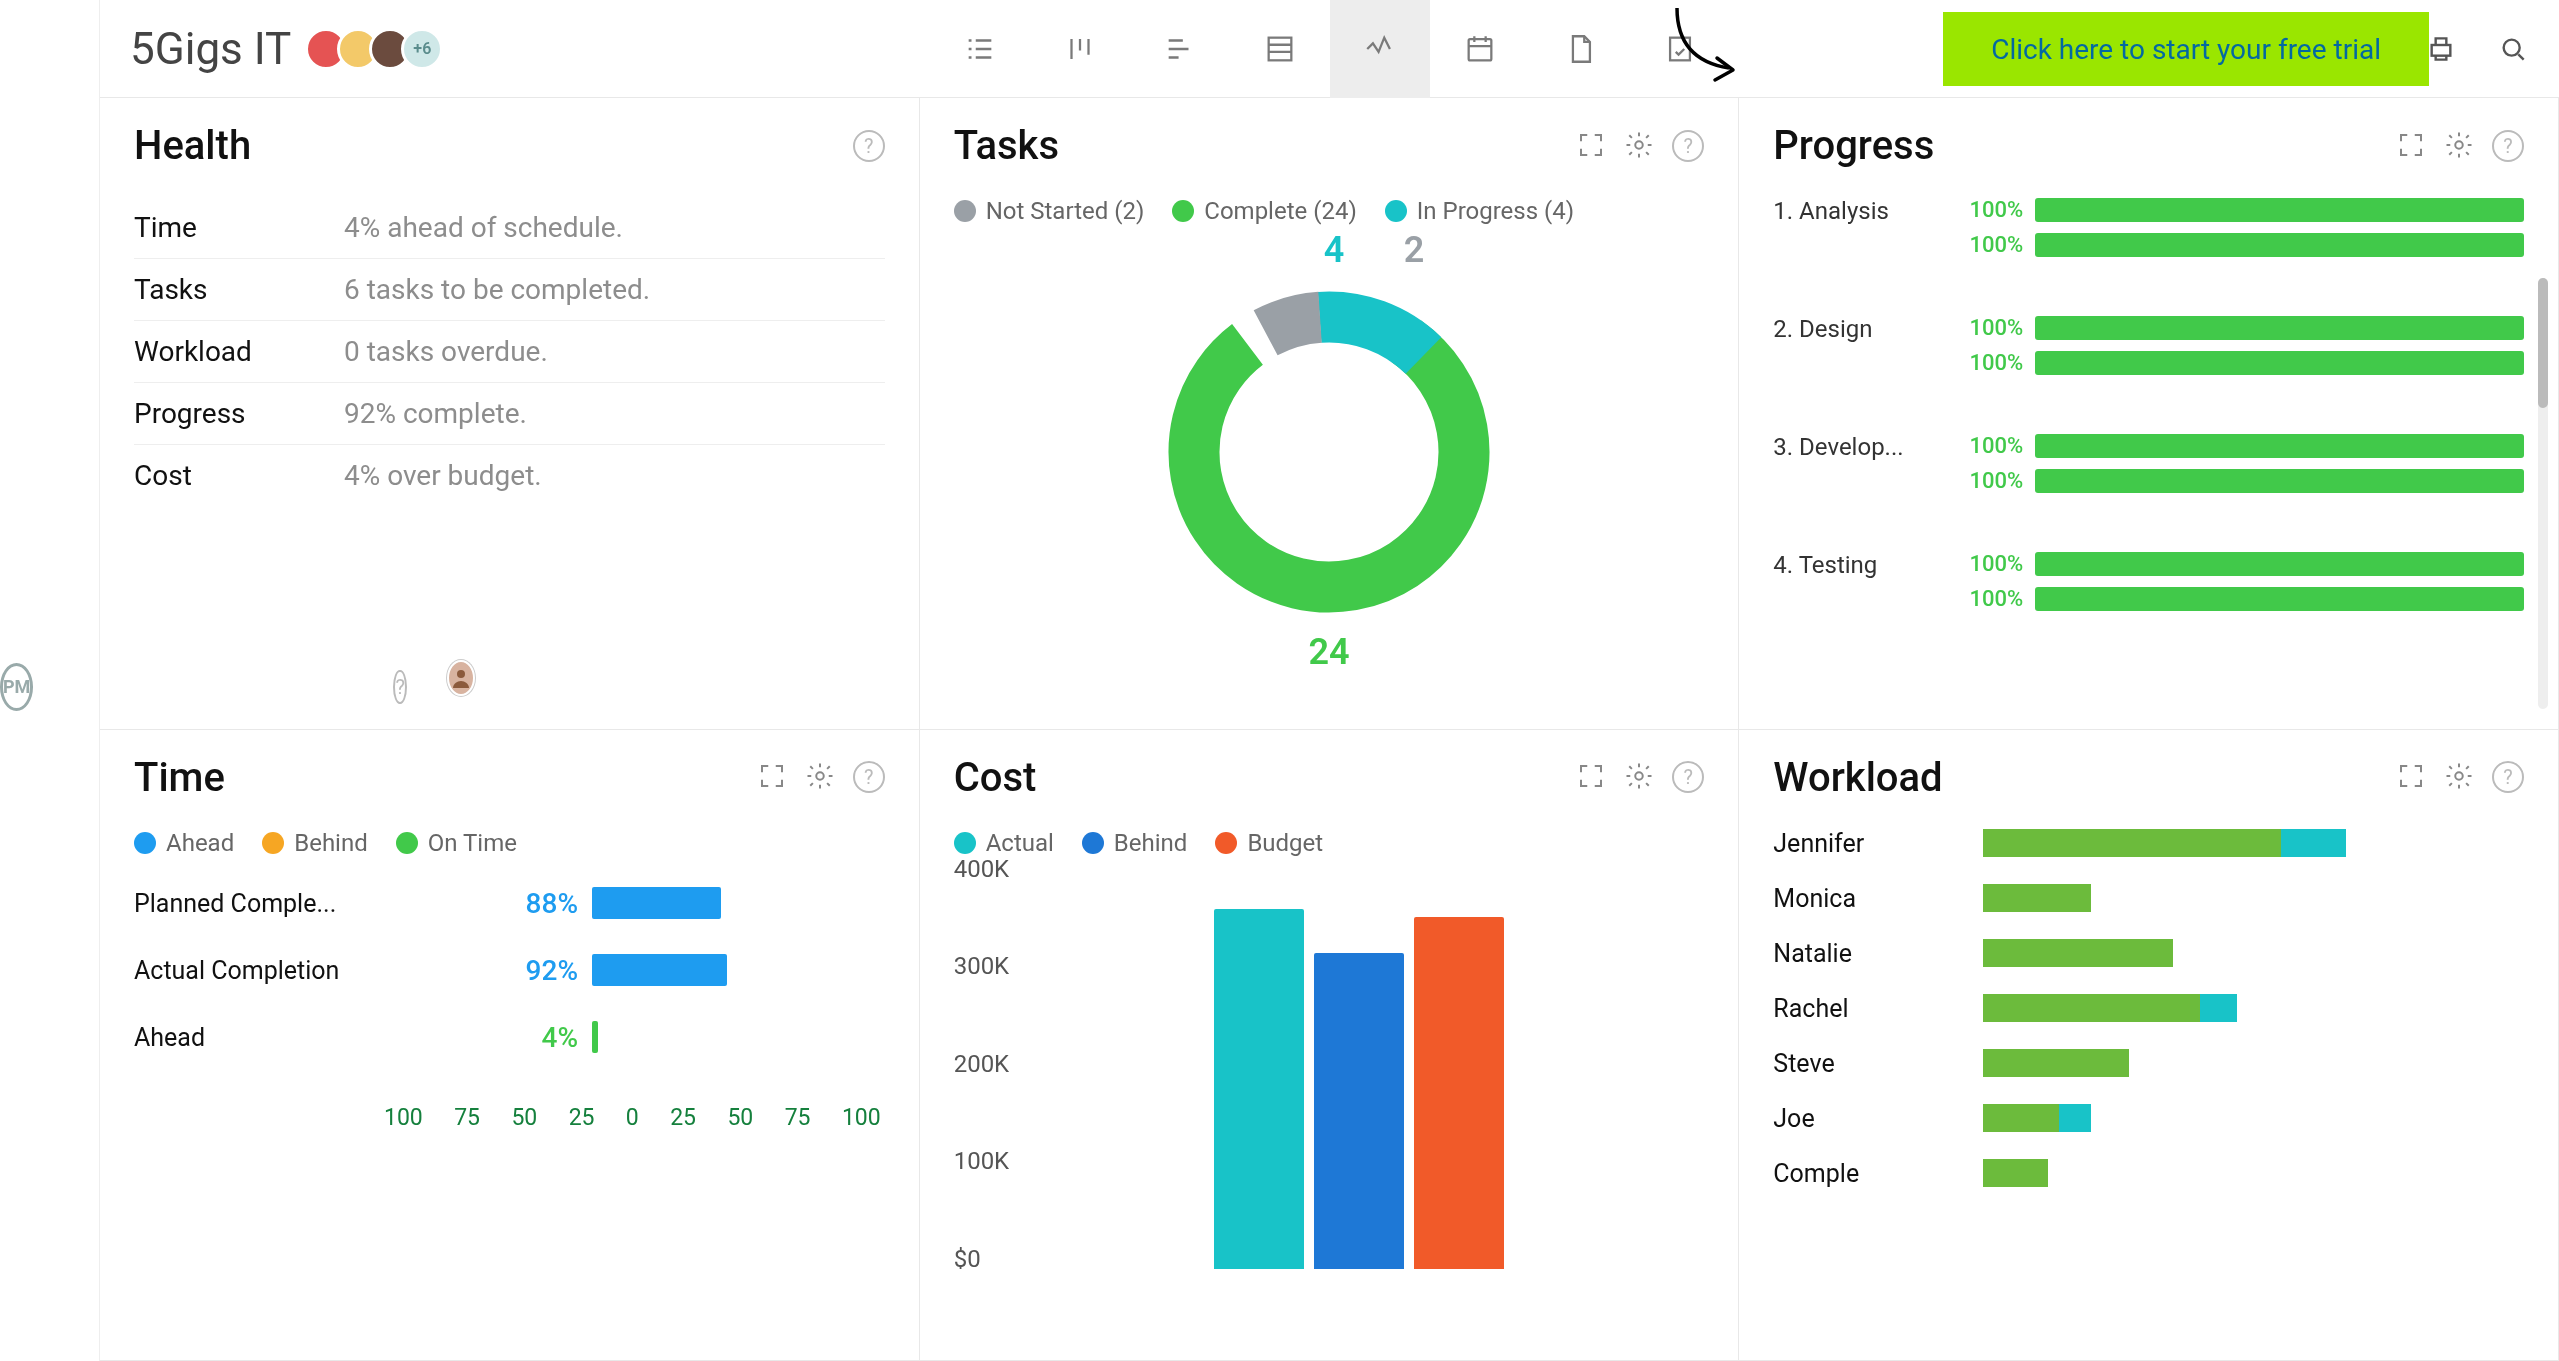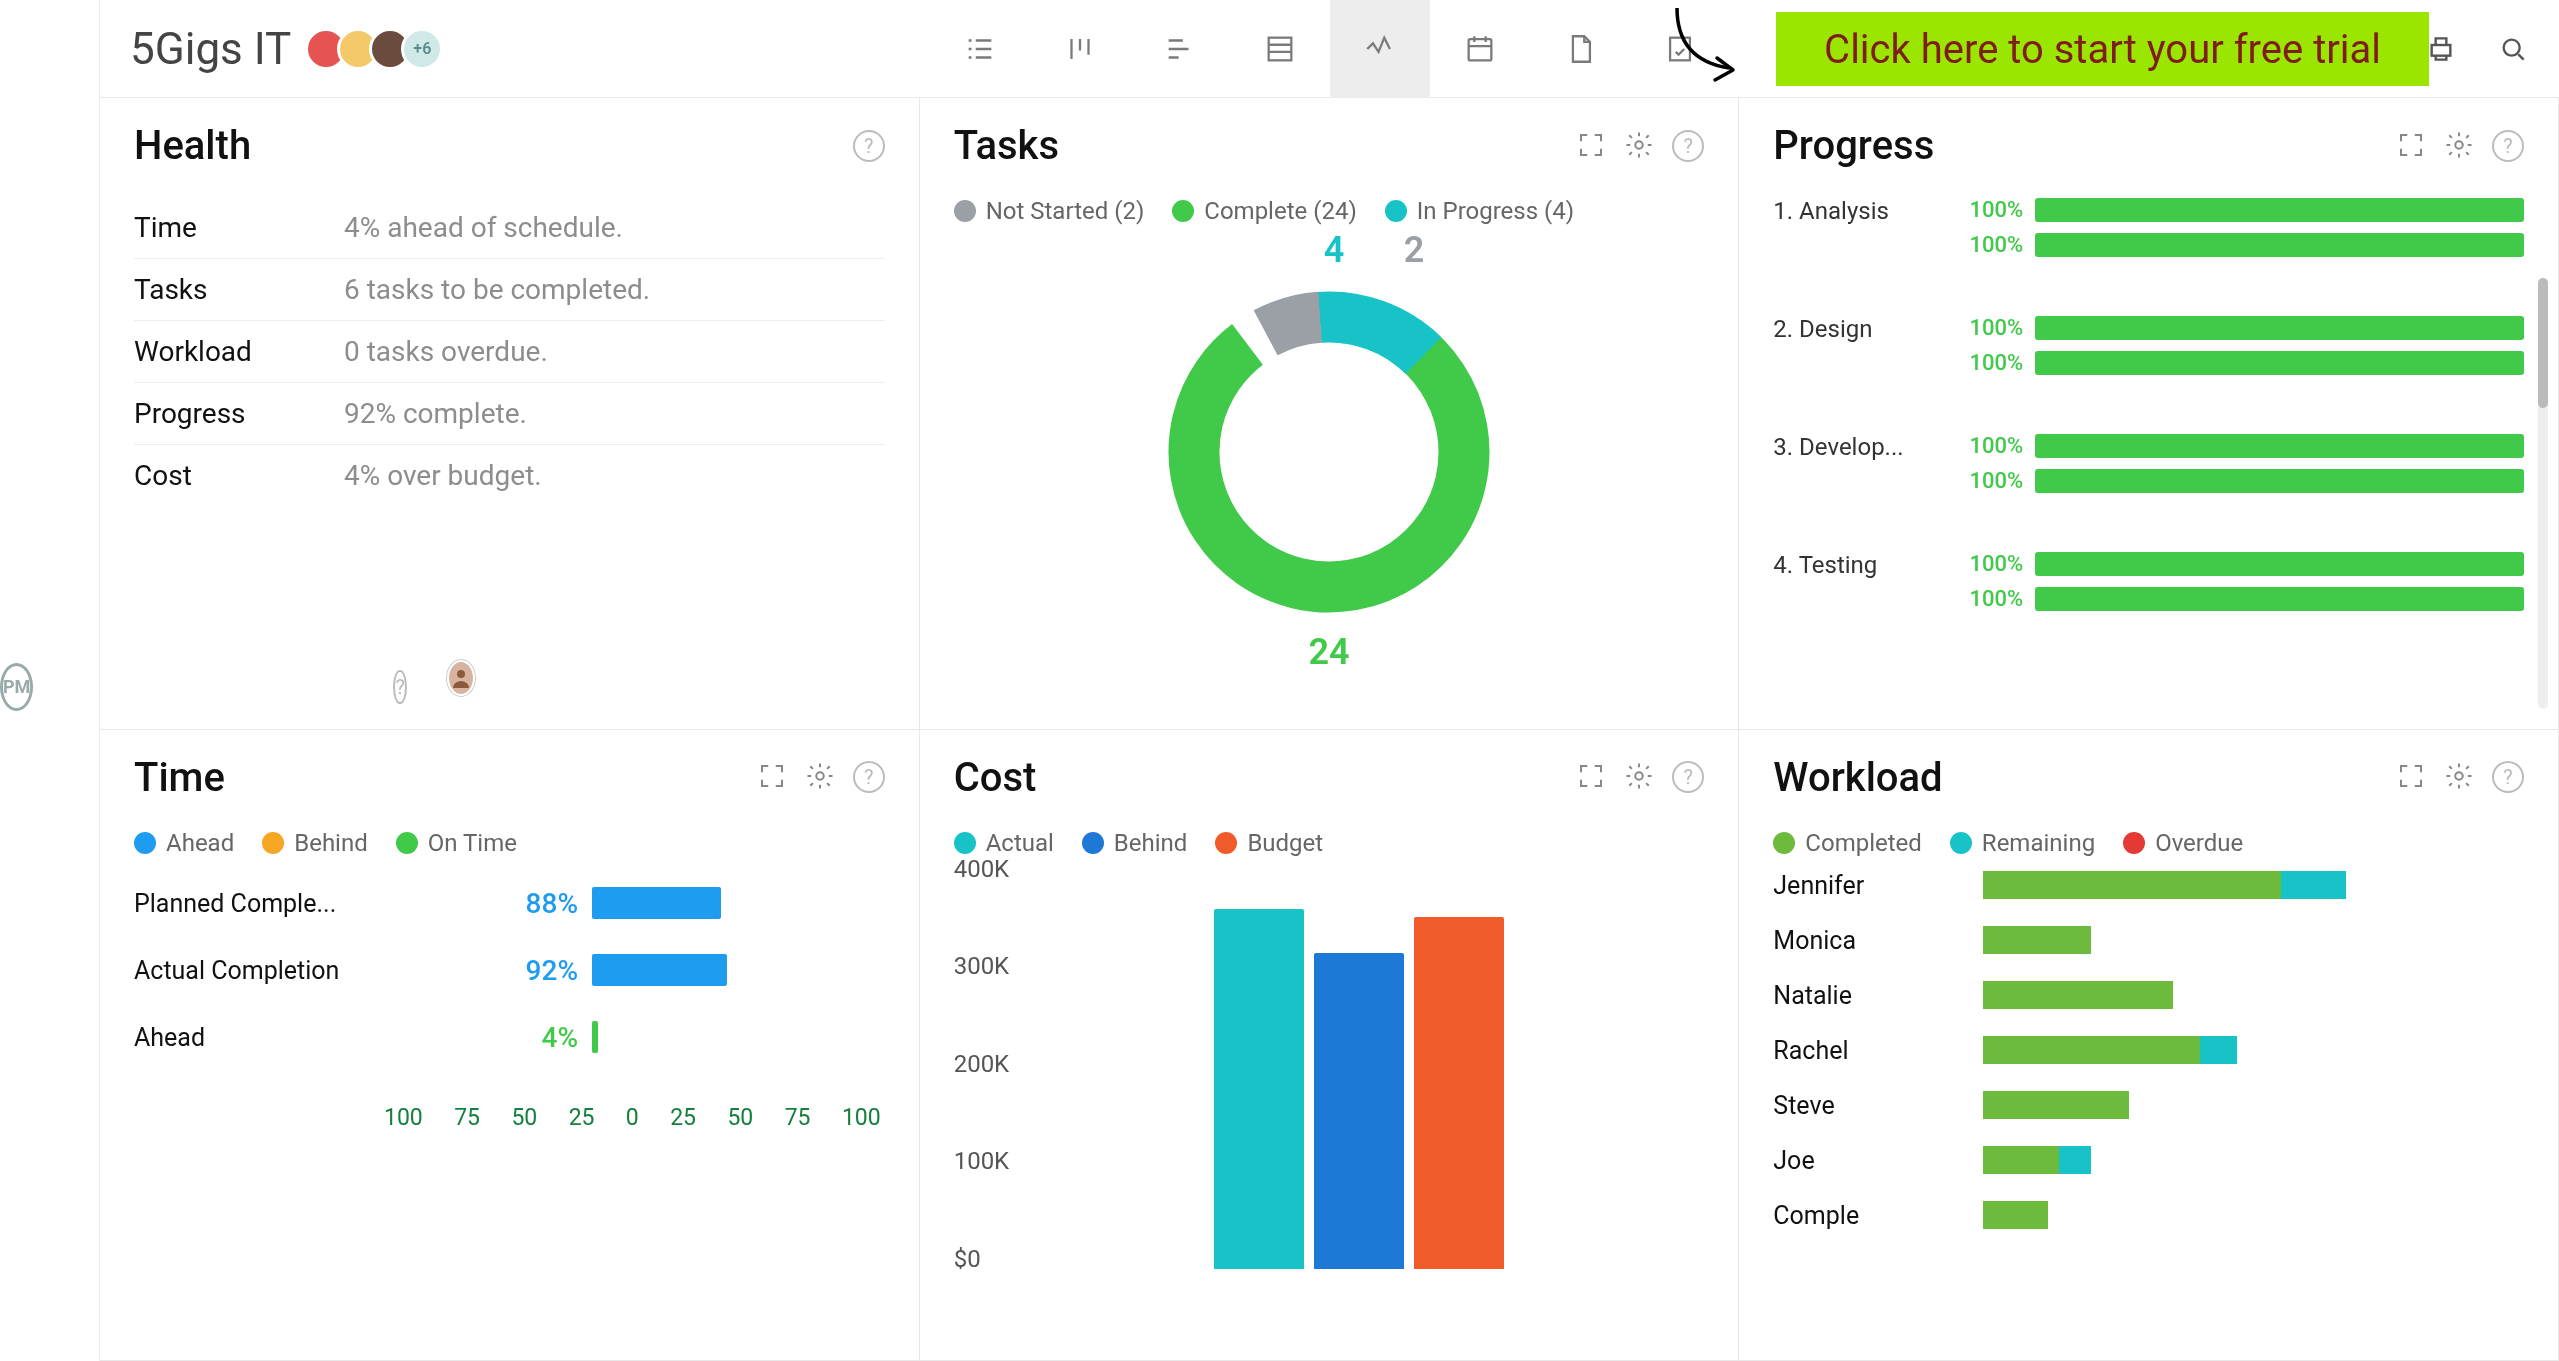--- a/index.html
+++ b/index.html
@@ -19,21 +19,21 @@
 
 #topbar { height:98px; display:flex; align-items:center; padding:0 30px; border-bottom:1px solid #e8e8e8; position:relative; }
 #topbar .project-title { font-size:44px; font-weight:400; color:#444; margin-right:24px; }
 #topbar .avatars { display:flex; }
 #topbar .avatars .av { width:42px; height:42px; border-radius:50%; border:3px solid #fff; margin-left:-10px; display:flex; align-items:center; justify-content:center; font-size:16px; font-weight:600; color:#fff; }
 #topbar .view-icons { position:absolute; left:50%; transform:translateX(-50%); display:flex; gap:0; }
 #topbar .view-icons .vi { width:100px; height:98px; display:flex; align-items:center; justify-content:center; cursor:pointer; color:#7a7a7a; }
 #topbar .view-icons .vi.active { background:#ededed; }
 #topbar .right-icons { margin-left:auto; display:flex; align-items:center; gap:40px; }
 #topbar .right-icons .ri { width:32px; height:32px; color:#555; cursor:pointer; }
-#topbar .cta { position:absolute; top:12px; right:130px; background:#9ae600; height:74px; display:flex; align-items:center; padding:0 48px; font-size:40px; color:#7f1d1d; }
+#topbar .cta { position:absolute; top:12px; right:130px; background:#9ae600; height:74px; display:flex; align-items:center; padding:0 48px; font-size:28px; color:#0369a1; }
 #topbar .arrow { position:absolute; top:0; right:812px; }
 
 
 #panels { flex:1; display:grid; grid-template-columns: 1fr 1fr 1fr; grid-template-rows: 1fr 1fr; }
 .panel { border:1px solid #e8e8e8; border-top:none; border-left:none; padding:24px 34px; position:relative; overflow:hidden; }
 .panel-header { display:flex; align-items:center; margin-bottom:28px;justify-content:center; }
 .panel-title { font-size:40px; font-weight:500; color:#111; }
 .panel-tools { margin-left:auto; display:flex; gap:18px; color:#888; }
 .tool-ic { width:30px; height:30px; cursor:pointer; }
 .help-circle { width:32px; height:32px; border:2px solid #bbb; border-radius:50%; display:flex; align-items:center; justify-content:center; font-size:20px; color:#bbb; cursor:pointer; }
@@ -475,34 +475,20 @@
             <svg class="tool-ic" viewBox="0 0 24 24" fill="none" stroke="currentColor" stroke-width="1.6">
                 <path d="M4 9V4h5M20 15v5h-5M4 15v5h5M20 9V4h-5"></path>
               </svg>
             <svg class="tool-ic" viewBox="0 0 24 24" fill="none" stroke="currentColor" stroke-width="1.6">
                 <circle cx="12" cy="12" r="3"></circle>
                 <path d="M12 2v3M12 19v3M4.2 4.2l2.1 2.1M17.7 17.7l2.1 2.1M2 12h3M19 12h3M4.2 19.8l2.1-2.1M17.7 6.3l2.1-2.1"></path>
               </svg>
             <div class="help-circle">?</div>
           </div>
         </div>
-        <div class="legend" id="wl-legend">
-            <div class="legend-item">
-       <div class="legend-dot" style="background:#6cbb3c"></div>
-       <span>Completed</span>
-     </div>
-            <div class="legend-item">
-       <div class="legend-dot" style="background:#18c3c8"></div>
-       <span>Remaining</span>
-     </div>
-            <div class="legend-item">
-       <div class="legend-dot" style="background:#e53935"></div>
-       <span>Overdue</span>
-     </div>
-          </div>
         <div class="wl-rows" id="wl-rows">
             <div class="wl-row">
      <div class="wl-name">Jennifer</div>
      <div class="wl-bar-wrap">
        <div class="wl-seg" style="width:55%;background:#6cbb3c"></div>
        <div class="wl-seg" style="width:12%;background:#18c3c8"></div>
      </div>
    </div>
             <div class="wl-row">
      <div class="wl-name">Monica</div>

